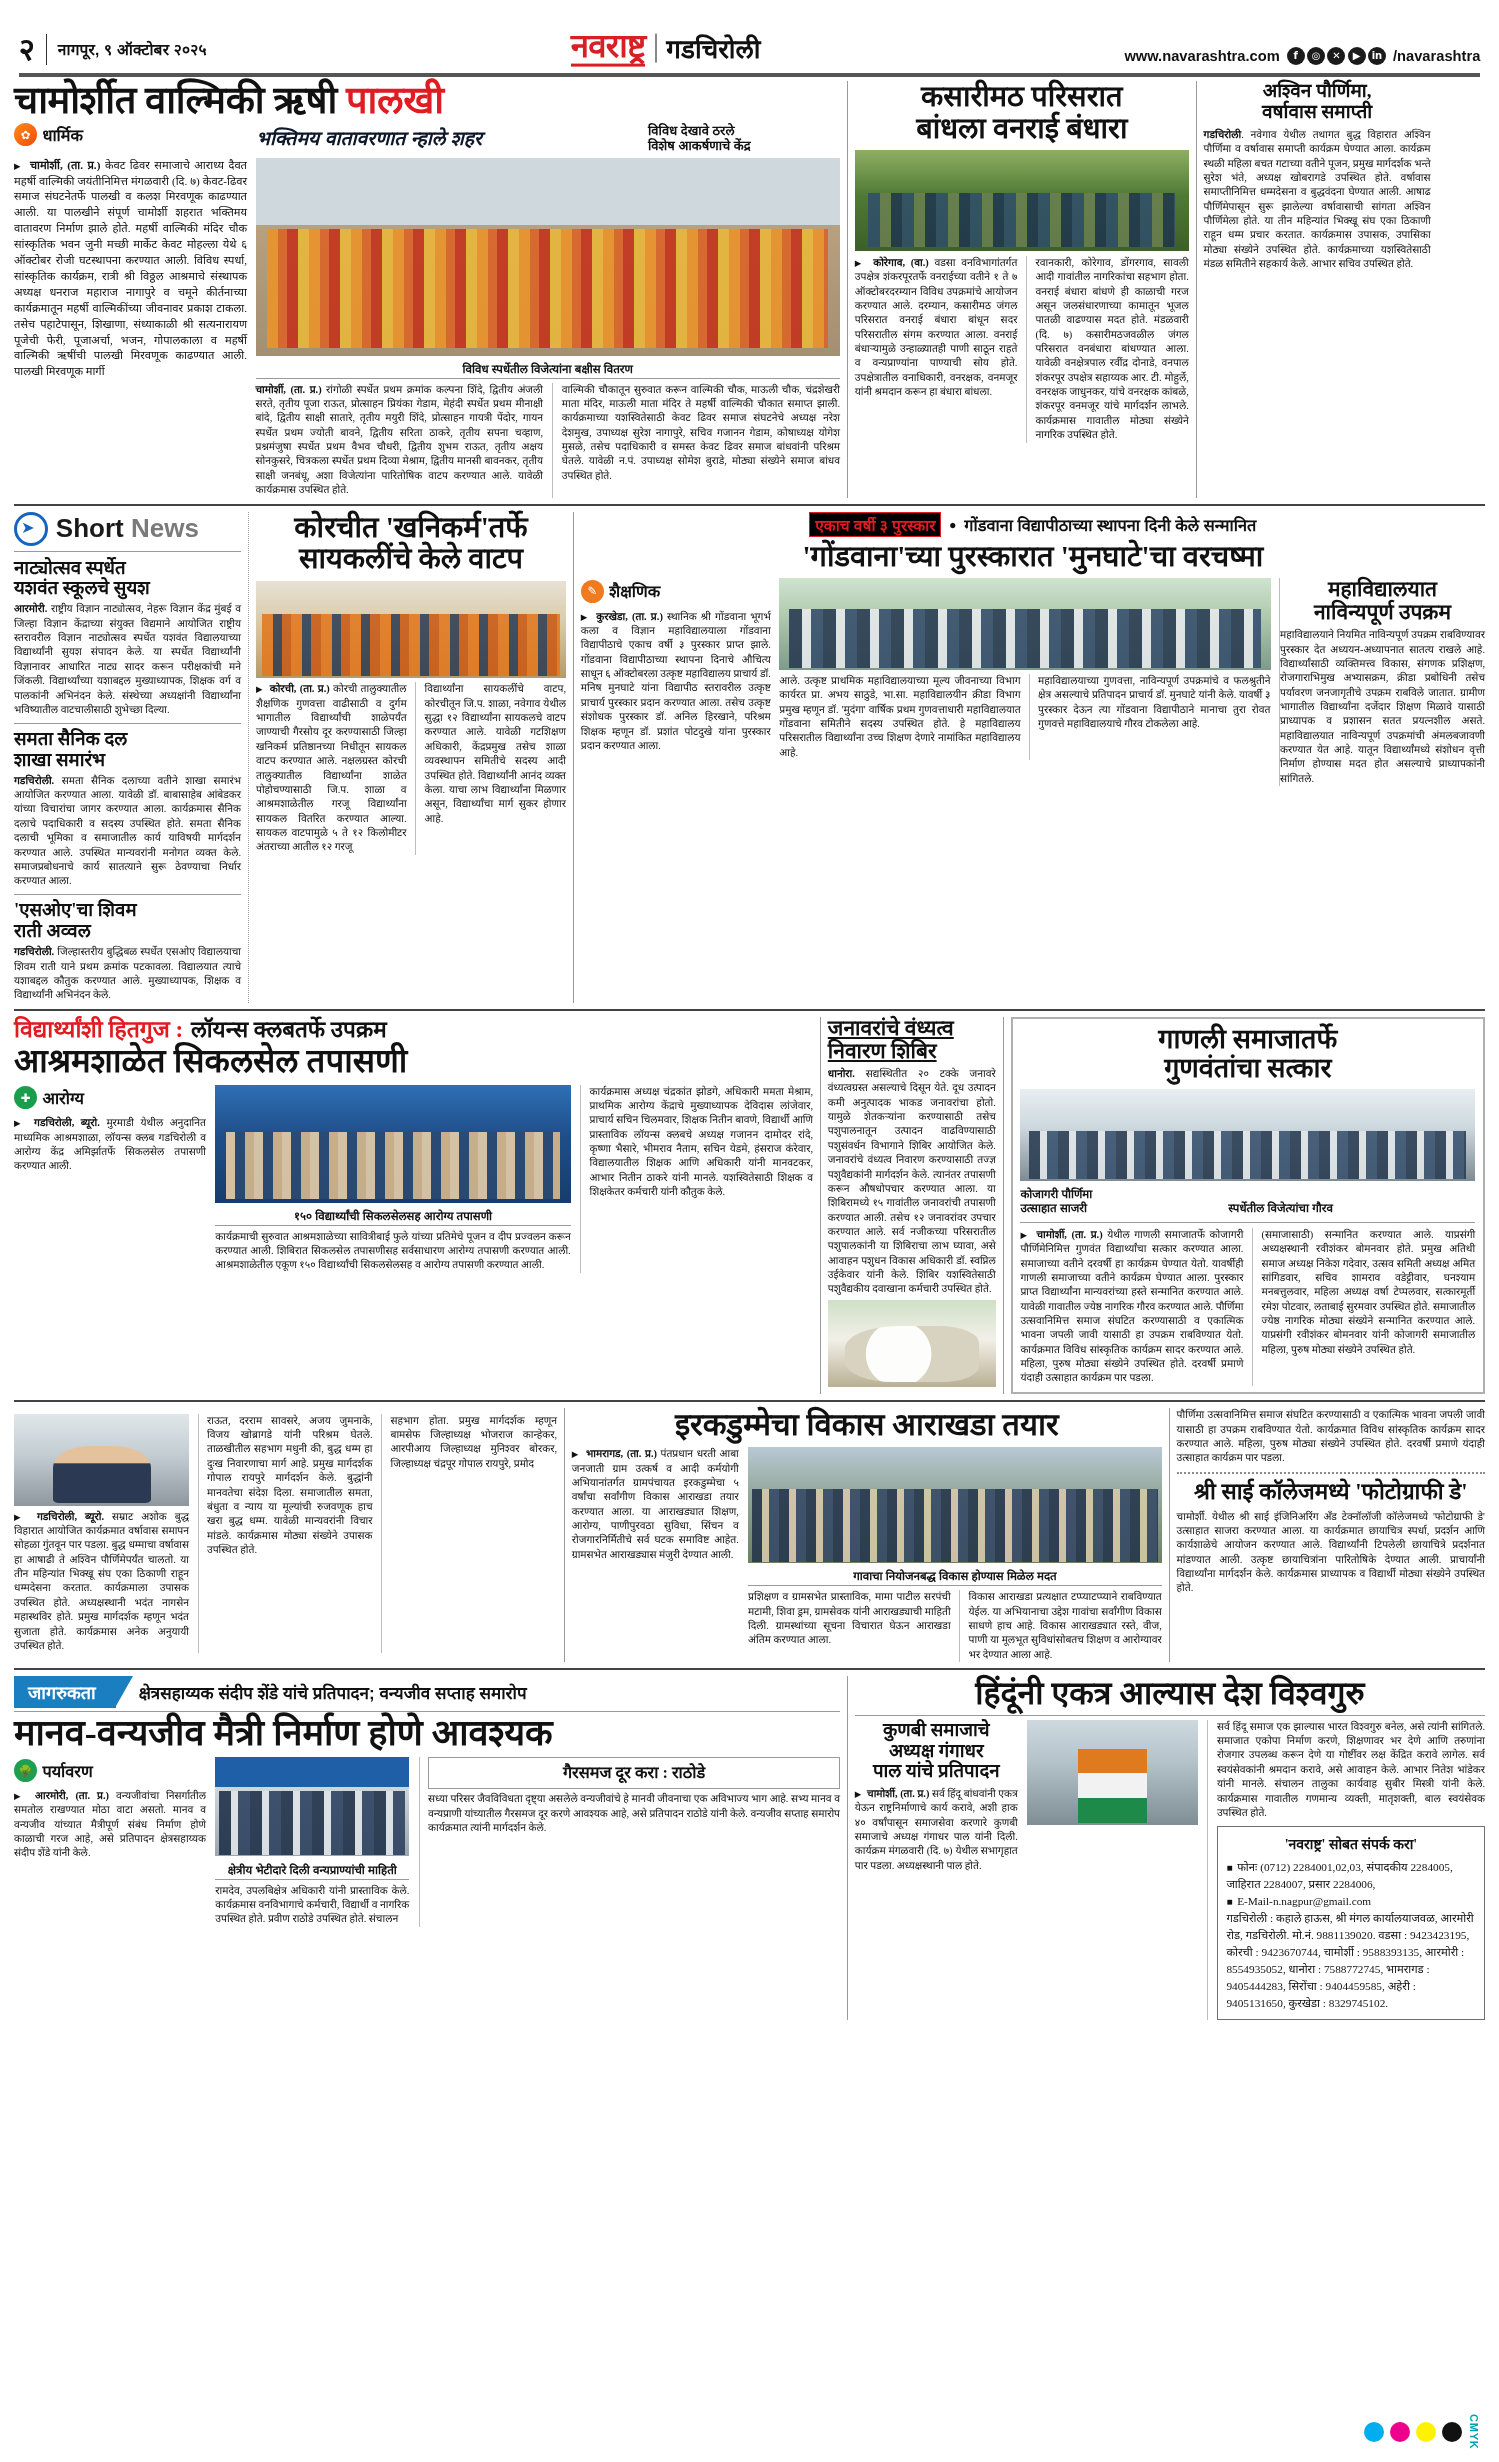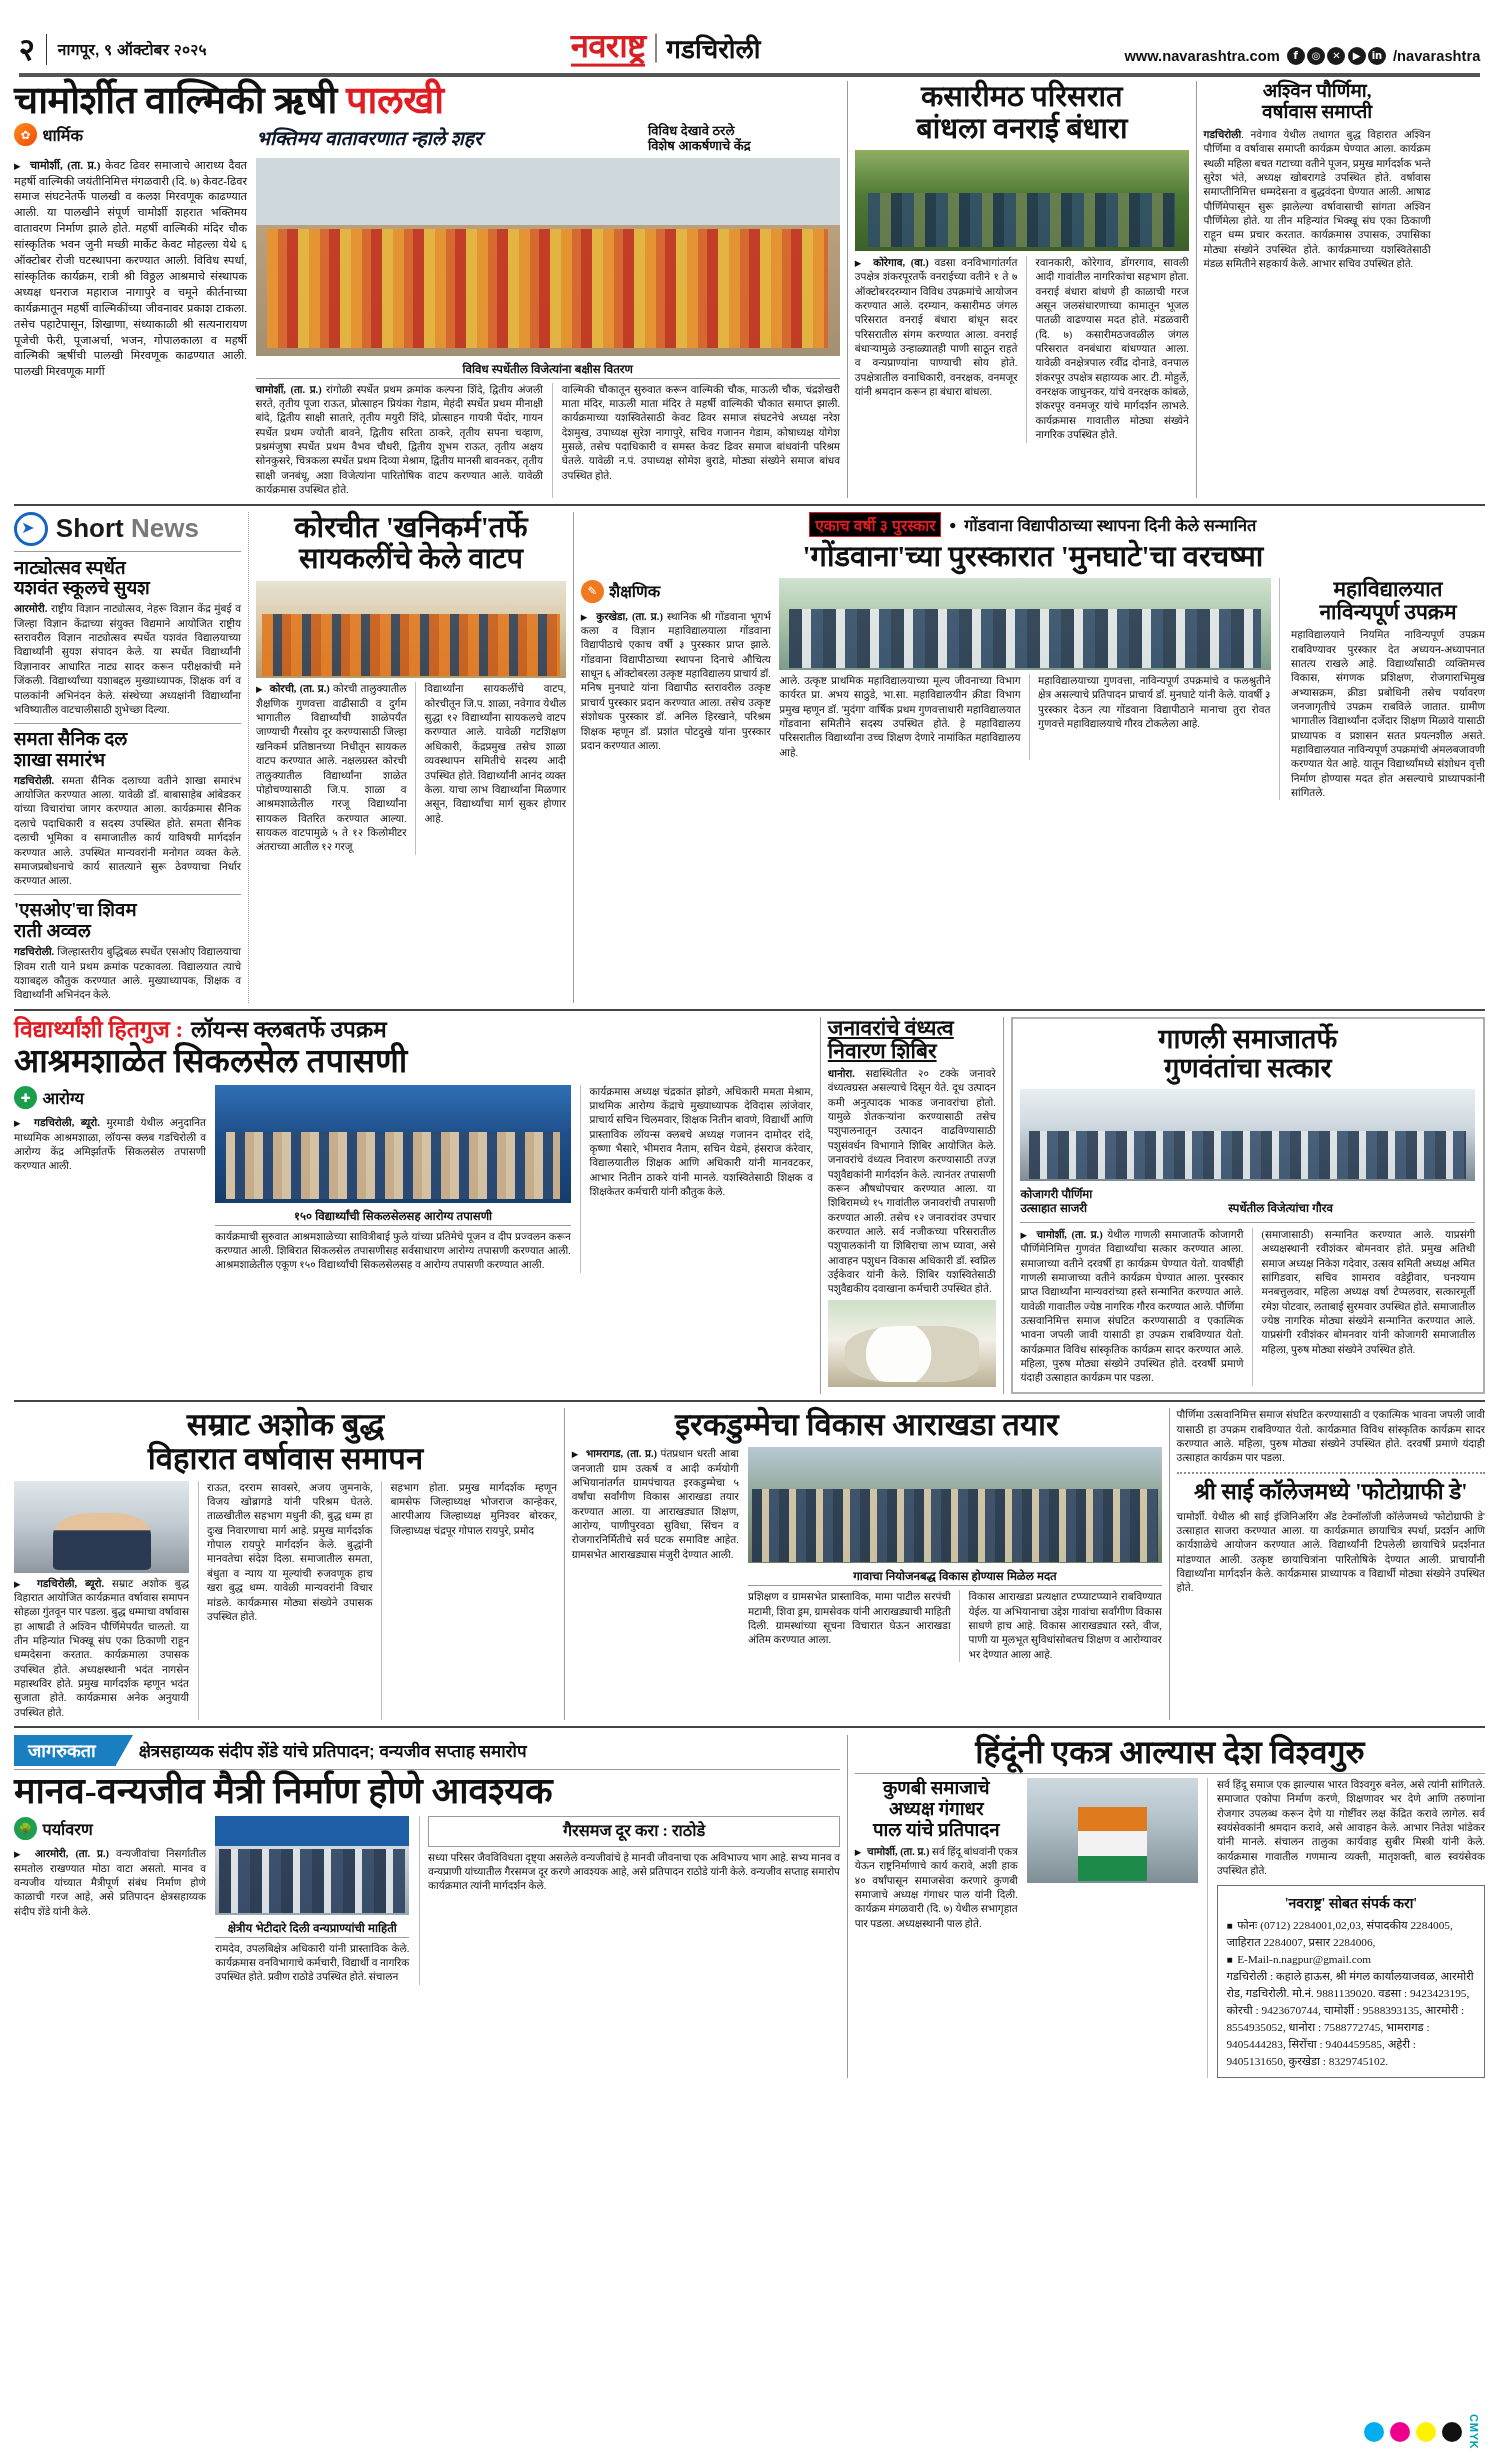--- a/index.html
+++ b/index.html
@@ -318,21 +318,21 @@
             <span>स्थानिक श्री गोंडवाना भूगर्भ कला व विज्ञान महाविद्यालयाला गोंडवाना विद्यापीठाचे एकाच वर्षी ३ पुरस्कार प्राप्त झाले. गोंडवाना विद्यापीठाच्या स्थापना दिनाचे औचित्य साधून ६ ऑक्टोबरला उत्कृष्ट महाविद्यालय प्राचार्य डॉ. मनिष मुनघाटे यांना विद्यापीठ स्तरावरील उत्कृष्ट प्राचार्य पुरस्कार प्रदान करण्यात आला. तसेच उत्कृष्ट संशोधक पुरस्कार डॉ. अनिल हिरखाने, परिश्रम शिक्षक म्हणून डॉ. प्रशांत पोटदुखे यांना पुरस्कार प्रदान करण्यात आला.</span>
           </p>
         </div>
         <div style="flex:1;">
           <div class="photo ph-award" style="height:92px;"></div>
           <div style="display:flex; gap:8.5px; margin-top:3.9px;">
             <p class="body-txt sm" style="margin:0; width:50%;">आले. उत्कृष्ट प्राथमिक महाविद्यालयाच्या मूल्य जीवनाच्या विभाग कार्यरत प्रा. अभय साठुडे, भा.सा. महाविद्यालयीन क्रीडा विभाग प्रमुख म्हणून डॉ. 'मुदंगा' वार्षिक प्रथम गुणवत्ताधारी महाविद्यालयात गोंडवाना समितीने सदस्य उपस्थित होते. हे महाविद्यालय परिसरातील विद्यार्थ्यांना उच्च शिक्षण देणारे नामांकित महाविद्यालय आहे.</p>
             <p class="body-txt sm" style="margin:0; width:50%; border-left:0.8px solid #bdbdbd; padding-left:8px;">महाविद्यालयाच्या गुणवत्ता, नाविन्यपूर्ण उपक्रमांचे व फलश्रुतीने क्षेत्र असल्याचे प्रतिपादन प्राचार्य डॉ. मुनघाटे यांनी केले. यावर्षी ३ पुरस्कार देऊन त्या गोंडवाना विद्यापीठाने मानाचा तुरा रोवत गुणवत्ते महाविद्यालयाचे गौरव टोकलेला आहे.</p>
           </div>
         </div>
-        <div style="width:206px; border-left:0.8px solid #bdbdbd; padding-left:11px;">
+        <div style="width:206px; border-left:0.8px solid #bdbdbd; padding-left:0;">
           <div class="hl-md" style="white-space:pre-line; text-align:center; font-size:21px;">महाविद्यालयात
 नाविन्यपूर्ण उपक्रम</div>
           <p class="body-txt sm" style="margin:3.9px 0 0 0;">महाविद्यालयाने नियमित नाविन्यपूर्ण उपक्रम राबविण्यावर पुरस्कार देत अध्ययन-अध्यापनात सातत्य राखले आहे. विद्यार्थ्यांसाठी व्यक्तिमत्त्व विकास, संगणक प्रशिक्षण, रोजगाराभिमुख अभ्यासक्रम, क्रीडा प्रबोधिनी तसेच पर्यावरण जनजागृतीचे उपक्रम राबविले जातात. ग्रामीण भागातील विद्यार्थ्यांना दर्जेदार शिक्षण मिळावे यासाठी प्राध्यापक व प्रशासन सतत प्रयत्नशील असते. महाविद्यालयात नाविन्यपूर्ण उपक्रमांची अंमलबजावणी करण्यात येत आहे. यातून विद्यार्थ्यांमध्ये संशोधन वृत्ती निर्माण होण्यास मदत होत असल्याचे प्राध्यापकांनी सांगितले.</p>
         </div>
       </div>
     </div>
   </div>
 
   <div class="hr-thick"></div>
 
@@ -402,22 +402,20 @@
         </div>
       </div>
     </div>
   </div>
 
   <div class="hr-thick"></div>
 
   <div class="cols">
 
     <div style="width:543px;">
-      <div class="hl-lg" style="white-space:pre-line; text-align:center; font-size:31px;">सम्राट अशोक बुद्ध
-विहारात वर्षावास समापन</div>
       <div style="display:flex; gap:8.5px; margin-top:5.4px;">
         <div style="width:175px;">
           <div class="photo ph-speak" style="height:92px; margin-bottom:3.9px;"></div>
           <p class="body-txt sm lead" style="margin:0;">
             <b>गडचिरोली, ब्यूरो.</b>
             <span>सम्राट अशोक बुद्ध विहारात आयोजित कार्यक्रमात वर्षावास समापन सोहळा गुंतवून पार पडला. बुद्ध धम्माचा वर्षावास हा आषाढी ते अश्विन पौर्णिमेपर्यंत चालतो. या तीन महिन्यांत भिक्खू संघ एका ठिकाणी राहून धम्मदेसना करतात. कार्यक्रमाला उपासक उपस्थित होते. अध्यक्षस्थानी भदंत नागसेन महास्थविर होते. प्रमुख मार्गदर्शक म्हणून भदंत सुजाता होते. कार्यक्रमास अनेक अनुयायी उपस्थित होते.</span>
           </p>
         </div>
         <p class="body-txt sm" style="margin:0; width:175px; border-left:0.8px solid #bdbdbd; padding-left:8.5px;">राऊत, दरराम सावसरे, अजय जुमनाके, विजय खोब्रागडे यांनी परिश्रम घेतले. ताळखीतील सहभाग मधुनी की, बुद्ध धम्म हा दुःख निवारणाचा मार्ग आहे. प्रमुख मार्गदर्शक गोपाल रायपुरे मार्गदर्शन केले. बुद्धांनी मानवतेचा संदेश दिला. समाजातील समता, बंधुता व न्याय या मूल्यांची रुजवणूक हाच खरा बुद्ध धम्म. यावेळी मान्यवरांनी विचार मांडले. कार्यक्रमास मोठ्या संख्येने उपासक उपस्थित होते.</p>
         <p class="body-txt sm" style="margin:0; flex:1; border-left:0.8px solid #bdbdbd; padding-left:8.5px;">सहभाग होता. प्रमुख मार्गदर्शक म्हणून बामसेफ जिल्हाध्यक्ष भोजराज कान्हेकर, आरपीआय जिल्हाध्यक्ष मुनिश्वर बोरकर, जिल्हाध्यक्ष चंद्रपूर गोपाल रायपुरे, प्रमोद</p>

